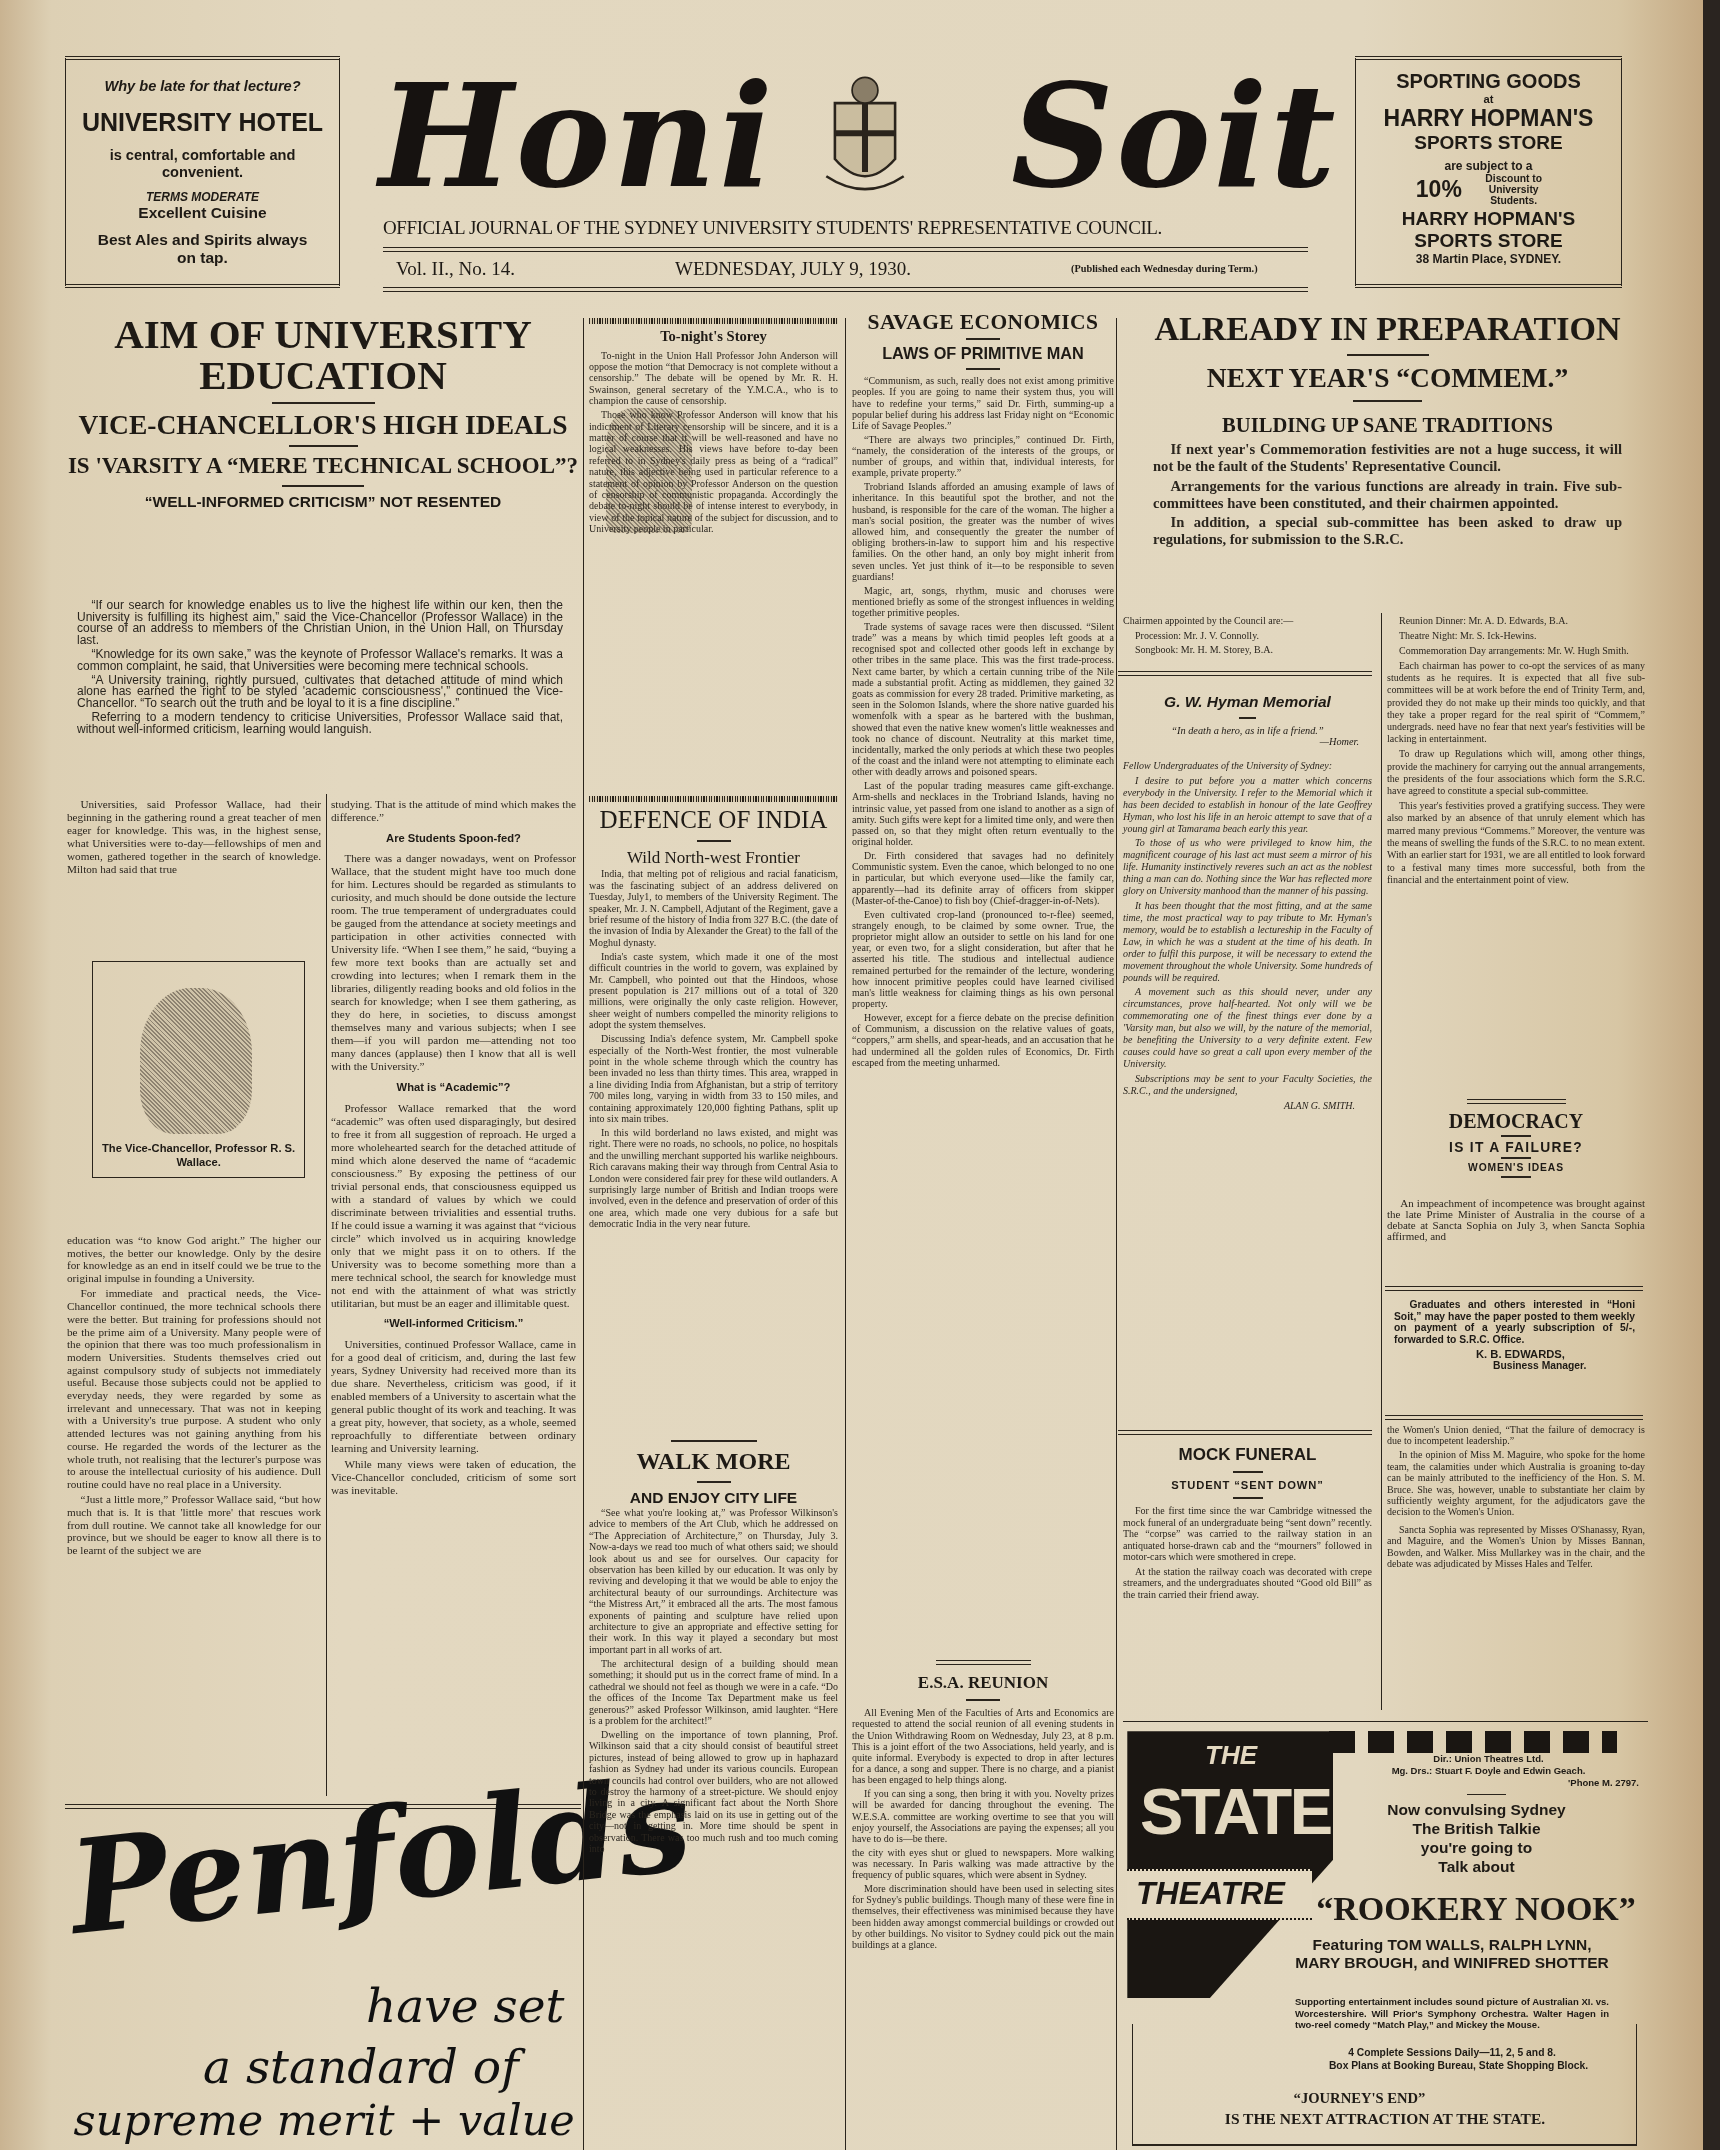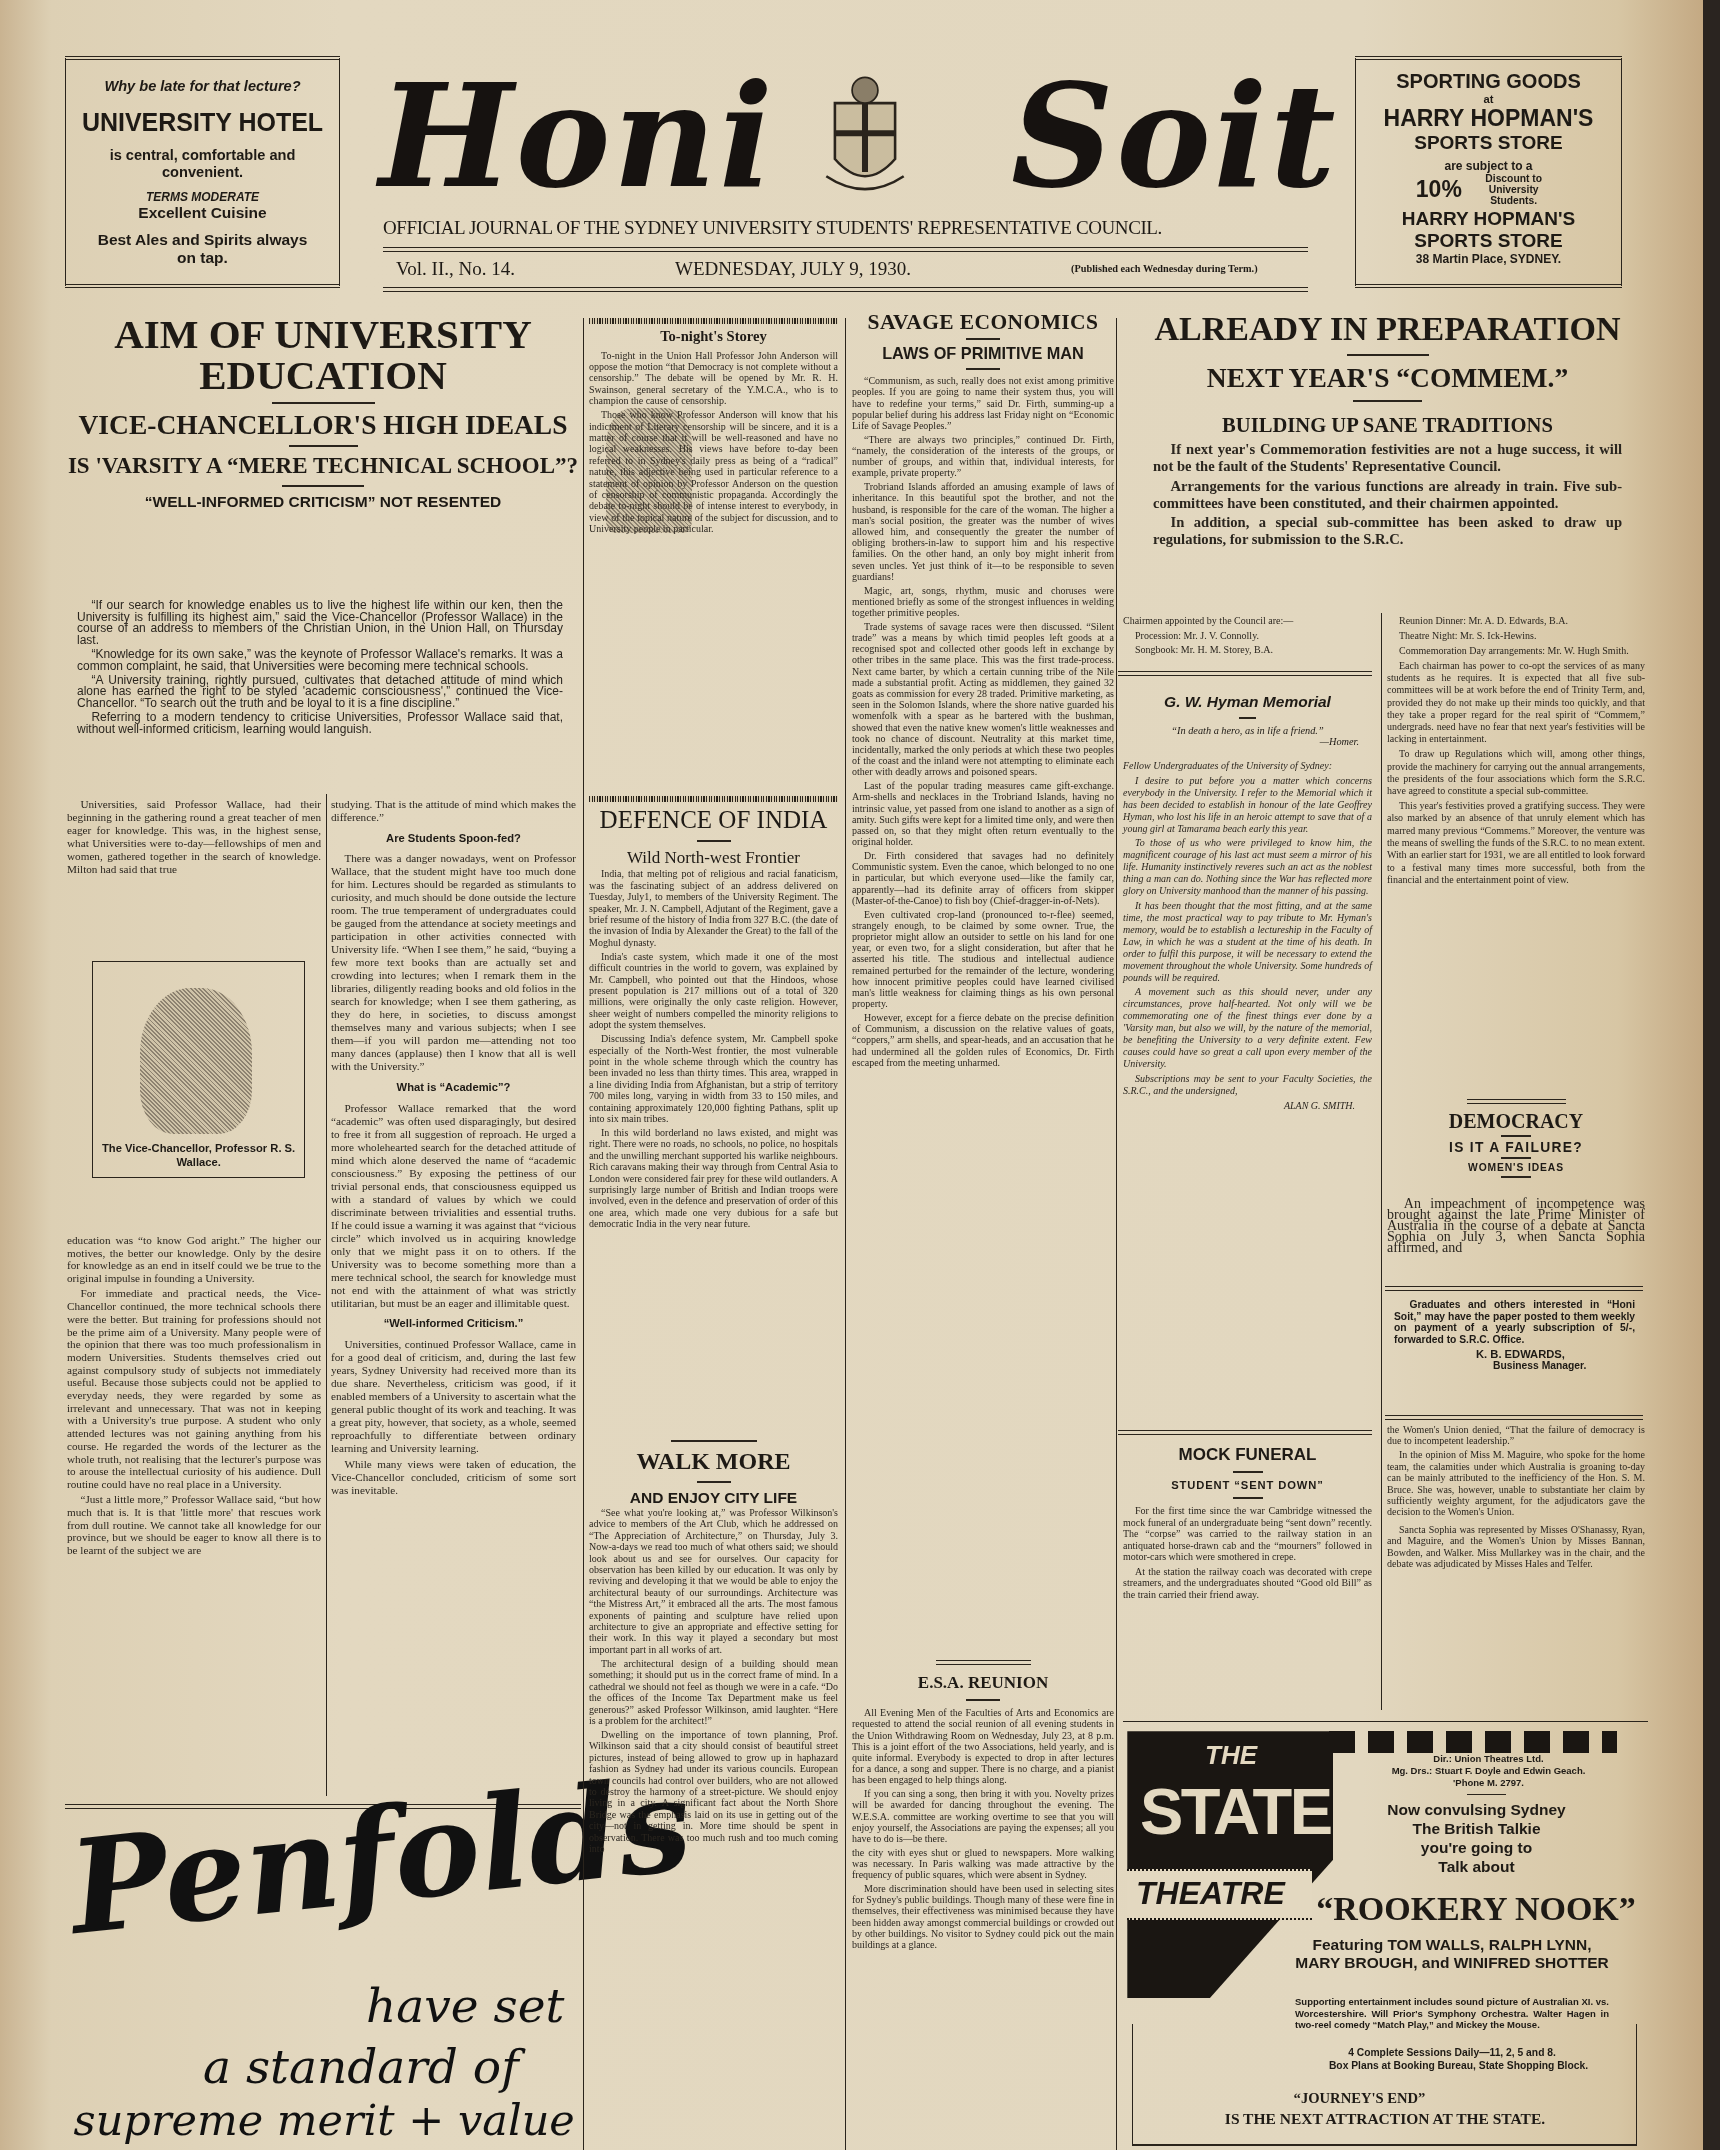--- a/index.html
+++ b/index.html
@@ -250,21 +250,21 @@
   </div>
 
   <div class="abs" style="left:1387px;top:1099px;width:258px;">
     <div class="hrule2" style="position:relative;width:99px;margin:0 auto 6px;"></div>
     <div class="serif center" style="font-size:20px;font-weight:bold;">DEMOCRACY</div>
     <div class="rule" style="width:30px;margin:2.6px auto;"></div>
     <div class="sans center" style="font-size:13.8px;font-weight:bold;letter-spacing:1.3px;">IS IT A FAILURE?</div>
     <div class="rule" style="width:30px;margin:2.6px auto;"></div>
     <div class="sans center" style="font-size:10.3px;font-weight:bold;letter-spacing:0.9px;">WOMEN'S IDEAS</div>
     <div class="rule" style="width:30px;margin:2.6px auto;"></div>
-    <div class="col" style="position:relative;width:258px;font-size:14px;line-height:11.2px;margin-top:20px;">
+    <div class="col" style="position:relative;width:258px;font-size:11px;line-height:11.2px;margin-top:20px;">
       <p>An impeachment of incompetence was brought against the late Prime Minister of Australia in the course of a debate at Sancta Sophia on July 3, when Sancta Sophia affirmed, and</p>
     </div>
   </div>
 
   <div class="hrule2" style="left:1385px;top:1286px;width:258px;"></div>
   <div class="abs" style="left:1394px;top:1299px;width:241px;">
     <div class="sans" style="font-size:10.3px;line-height:11.6px;font-weight:bold;text-align:justify;text-indent:1.5em;">Graduates and others interested in “Honi Soit,” may have the paper posted to them weekly on payment of a yearly subscription of 5/-, forwarded to S.R.C. Office.</div>
     <div class="sans" style="font-size:11.2px;font-weight:bold;padding-left:82px;margin-top:2.6px;">K. B. EDWARDS,</div>
     <div class="sans" style="font-size:10.3px;font-weight:bold;padding-left:99px;">Business Manager.</div>
   </div>
@@ -280,21 +280,21 @@
   <div class="abs" style="left:1123px;top:1727px;width:525px;height:465px;">
     <div class="abs" style="left:4.3px;top:4.3px;width:206px;height:267px;background:#1a1612;clip-path:polygon(0 0,100% 0,100% 48%,40% 100%,0 100%);"></div>
     <div class="abs" style="left:206px;top:4.3px;width:288px;height:21.5px;background:repeating-linear-gradient(90deg,#1a1612 0 26px,transparent 26px 39px);"></div>
     <div class="sans abs" style="left:82px;top:13px;font-size:26px;font-weight:bold;color:#e3d8c0;font-style:italic;text-align:right;">THE</div>
     <div class="sans abs" style="left:17px;top:47px;font-size:65px;font-weight:bold;color:#e3d8c0;letter-spacing:-2.6px;">STATE</div>
     <div class="abs" style="left:4.3px;top:142px;width:185px;height:47px;background:#e3d8c0;border-top:2.6px dotted #1a1612;border-bottom:2.6px dotted #1a1612;"></div>
     <div class="sans abs" style="left:13px;top:148px;font-size:32px;font-weight:bold;font-style:italic;color:#1a1612;">THEATRE</div>
 
     <div class="sans abs center" style="left:215px;top:26px;width:301px;font-size:9.5px;font-weight:bold;">Dir.: Union Theatres Ltd.</div>
     <div class="sans abs center" style="left:215px;top:38px;width:301px;font-size:9.5px;font-weight:bold;">Mg. Drs.: Stuart F. Doyle and Edwin Geach.</div>
-    <div class="sans abs center" style="left:215px;top:50px;width:301px;font-size:9.5px;font-weight:bold;">'Phone M. 2797.</div>
+    <div class="sans abs center" style="left:215px;top:50px;width:301px;font-size:9.5px;font-weight:bold;text-align:right;">'Phone M. 2797.</div>
     <div class="hrule" style="left:344px;top:67px;width:39px;"></div>
     <div class="abs center sans" style="left:203px;top:73px;width:301px;font-size:15.5px;line-height:19px;font-weight:bold;">
       <div>Now convulsing Sydney</div>
       <div>The British Talkie</div>
       <div>you're going to</div>
       <div>Talk about</div>
     </div>
     <div class="serif abs center" style="left:181px;top:163px;width:344px;font-size:34px;font-weight:bold;">“ROOKERY NOOK”</div>
     <div class="sans abs center" style="left:172px;top:209px;width:314px;font-size:15.5px;line-height:18px;font-weight:bold;">Featuring TOM WALLS, RALPH LYNN, MARY BROUGH, and WINIFRED SHOTTER</div>
     <div class="sans abs" style="left:172px;top:269px;width:314px;font-size:9.5px;line-height:11.6px;font-weight:bold;text-align:justify;">Supporting entertainment includes sound picture of Australian XI. vs. Worcestershire. Will Prior's Symphony Orchestra. Walter Hagen in two-reel comedy “Match Play,” and Mickey the Mouse.</div>

